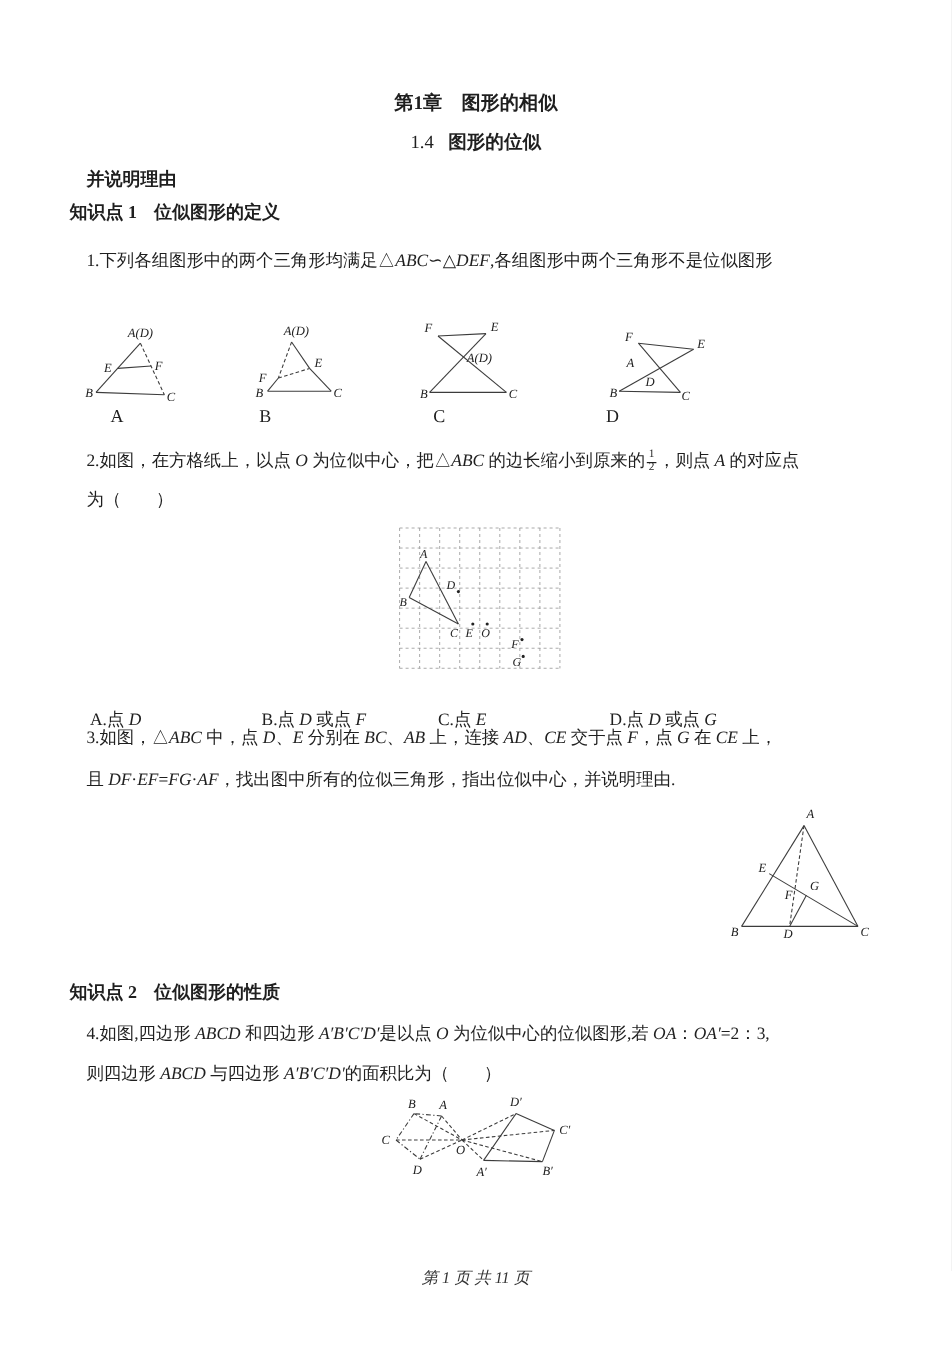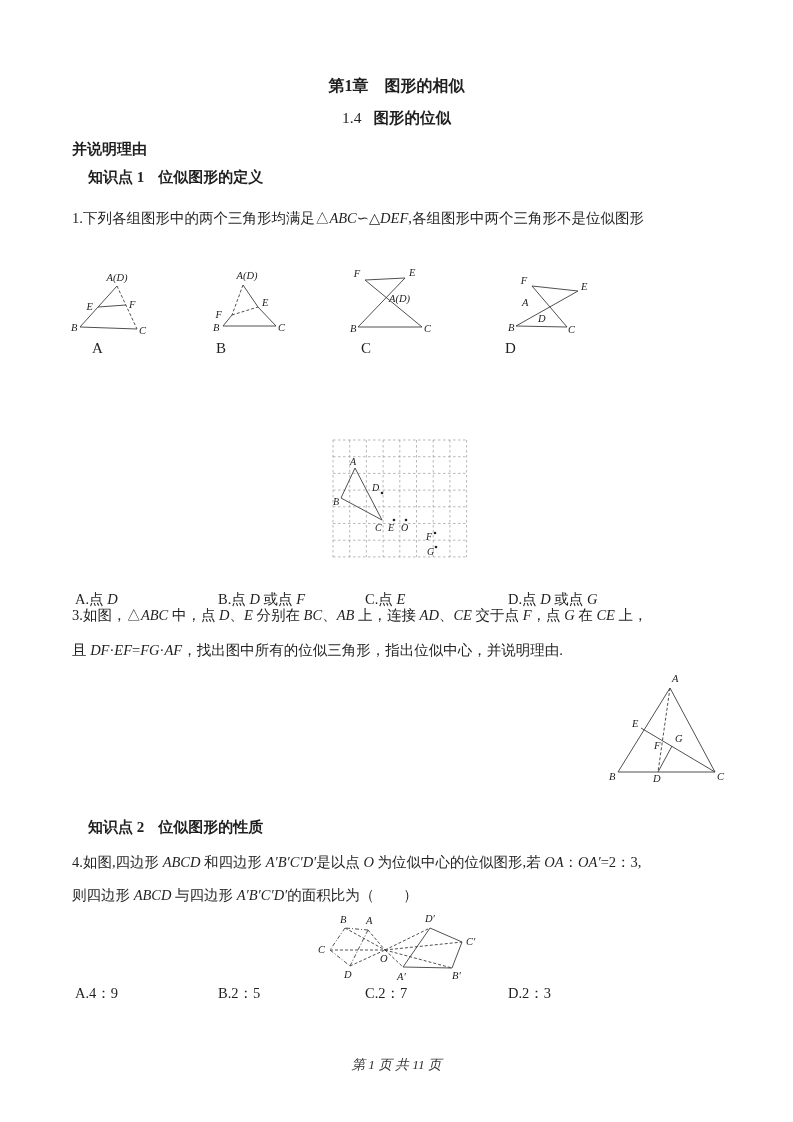--- a/index.html
+++ b/index.html
@@ -5,21 +5,21 @@
   html,body{margin:0;padding:0;background:#e8e8e8;}
   .page{position:relative;width:793px;height:1122px;background:#ffffff;margin:0 auto;
         font-family:"Liberation Serif",serif;color:#1f1f1f;overflow:hidden;}
   .abs{position:absolute;}
   .center{left:0;width:793px;text-align:center;}
   .h-chapter{top:76px;font-size:16px;font-weight:bold;}
   .h-sub{top:108px;font-size:15.5px;}
   .h-sub .num{font-weight:normal;margin-right:12px;}
   .h-sub .ttl{font-weight:bold;}
   .h-practice{top:140px;left:72px;font-size:15px;font-weight:bold;}
-  .h-kp{left:88px;font-size:15px;font-weight:bold;}
+  .h-kp{left:58px;font-size:15px;font-weight:bold;}
   .h-kp .kplabel{margin-right:14px;}
   .qtext{left:72px;width:656px;font-size:14.5px;}
   .qline{line-height:33px;white-space:nowrap;}
   .q3 .qline{line-height:35px;}
   .it{font-style:italic;}
   .frac{display:inline-block;vertical-align:-0.45em;text-align:center;font-size:9.5px;line-height:1.05;margin:0 1px;}
   .frac .fn{display:block;border-bottom:0.8px solid #1f1f1f;padding:0 2px;}
   .frac .fd{display:block;padding:0 2px;}
   .optrow{left:72px;width:680px;height:22px;font-size:14.5px;}
   .optrow span.opt{position:absolute;top:0;white-space:nowrap;}
@@ -117,20 +117,24 @@
     <text class="svgt" x="73" y="68">C</text>
   </svg>
 
   <div class="abs letterrow" style="top:340px;">
     <span class="opt l1">A</span>
     <span class="opt l2">B</span>
     <span class="opt l3">C</span>
     <span class="opt l4">D</span>
   </div>
 
+  <div class="abs qtext" style="top:368px;">
+      <div class="qline"><span>2.如图，在方格纸上，以点 </span><span class="it">O</span><span> 为位似中心，把△</span><span class="it">ABC</span><span> 的边长缩小到原来的</span><span class="frac"><span class="fn">1</span><span class="fd">2</span></span><span>，则点 </span><span class="it">A</span><span> 的对应点</span></div>
+      <div class="qline"><span>为（　　）</span></div>
+    </div>
 
   <svg class="fig" style="left:325px;top:435px;" width="150" height="130">
     <g>
       <line class="grid" x1="8" y1="5" x2="8" y2="122"></line>
         <line class="grid" x1="24.7" y1="5" x2="24.7" y2="122"></line>
       <line class="grid" x1="41.4" y1="5" x2="41.4" y2="122"></line>
         <line class="grid" x1="58.1" y1="5" x2="58.1" y2="122"></line>
       <line class="grid" x1="74.8" y1="5" x2="74.8" y2="122"></line>
         <line class="grid" x1="91.5" y1="5" x2="91.5" y2="122"></line>
       <line class="grid" x1="108.2" y1="5" x2="108.2" y2="122"></line>
@@ -231,22 +235,16 @@
     <text class="svgt" x="53" y="16">A</text>
     <text class="svgt" x="5" y="45">C</text>
     <text class="svgt" x="31" y="70">D</text>
     <text class="svgt" x="67" y="54">O</text>
     <text class="svgt" x="112" y="14">D′</text>
     <text class="svgt" x="153" y="37">C′</text>
     <text class="svgt" x="84" y="72">A′</text>
     <text class="svgt" x="139" y="71">B′</text>
   </svg>
 
-  <div class="abs optrow" style="top:984px;">
-    <span class="opt o1"><span>A.4：9</span></span>
-    <span class="opt o2"><span>B.2：5</span></span>
-    <span class="opt o3"><span>C.2：7</span></span>
-    <span class="opt o4"><span>D.2：3</span></span>
-  </div>
 
   <div class="abs center footer">第 1 页 共 11 页</div>
 
 </div>
 
 </body></html>

